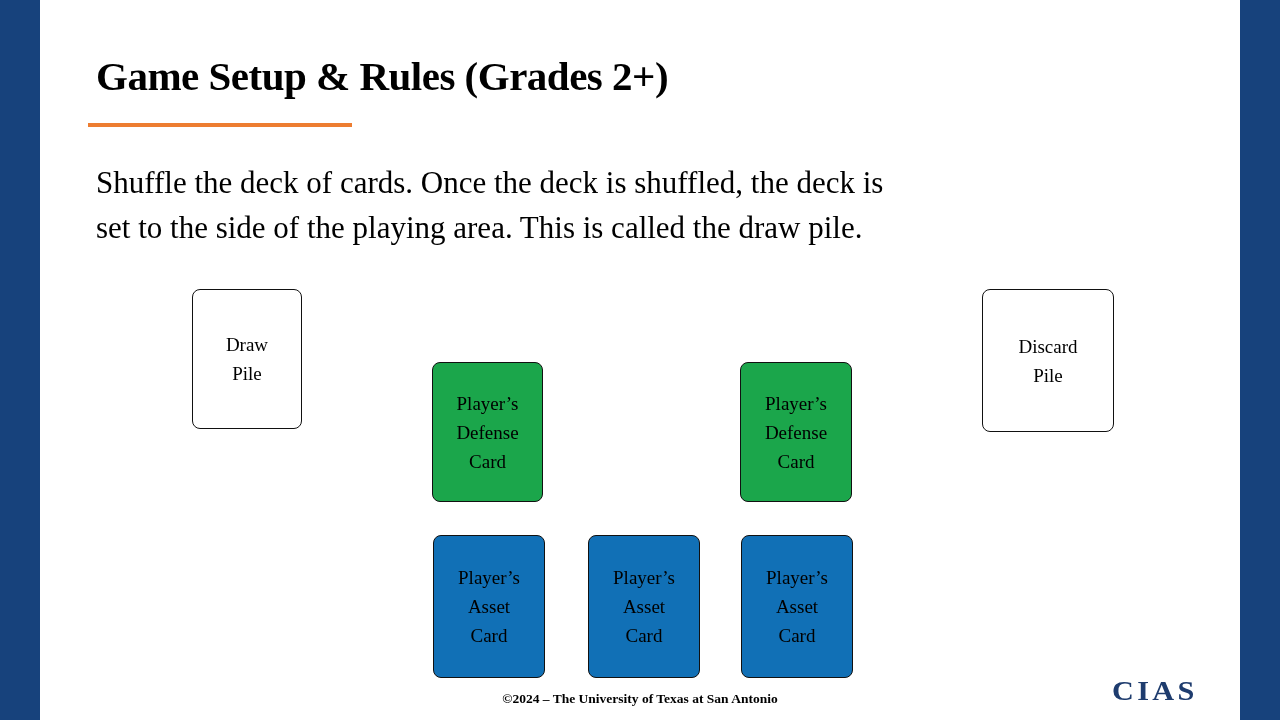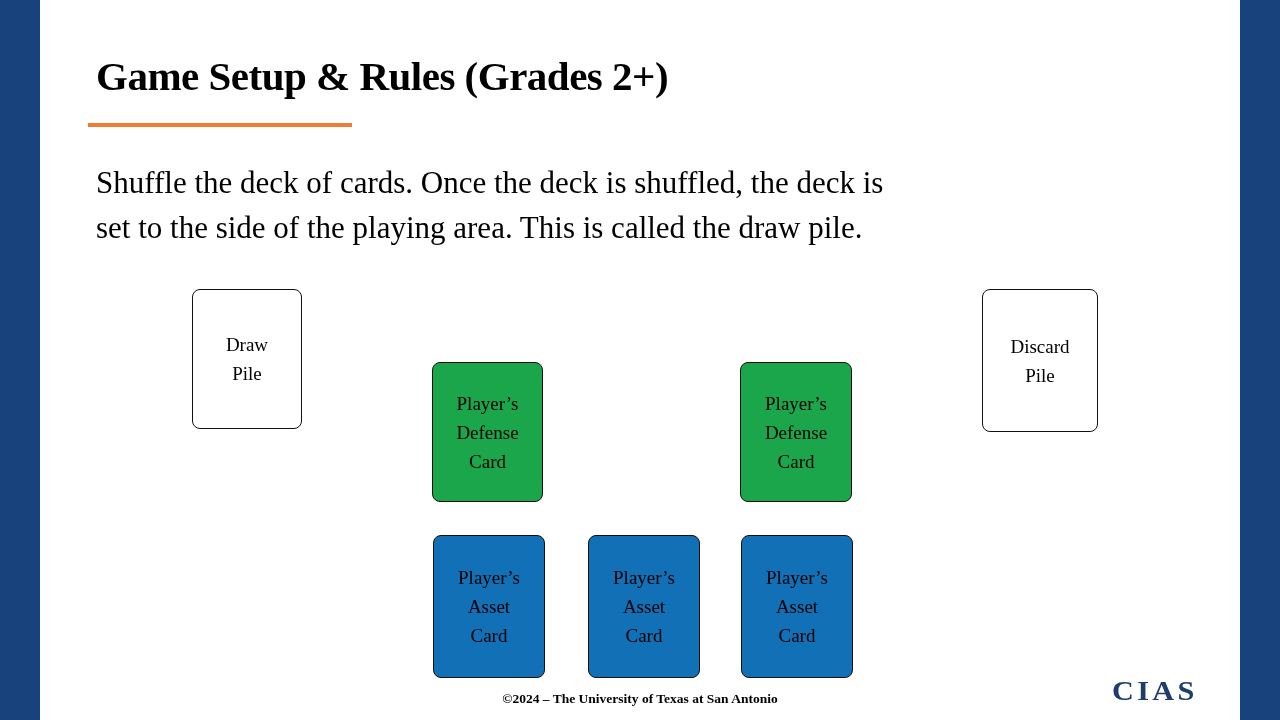--- a/index.html
+++ b/index.html
@@ -68,21 +68,21 @@
     color: #000000;
     white-space: pre-line;
   }
 
   .card-draw     { left: 192px; top: 289px; width: 110px; height: 140px; }
   .card-defense1 { left: 432px; top: 362px; width: 111px; height: 140px; }
   .card-defense2 { left: 740px; top: 362px; width: 112px; height: 140px; }
   .card-asset1   { left: 433px; top: 535px; width: 112px; height: 143px; }
   .card-asset2   { left: 588px; top: 535px; width: 112px; height: 143px; }
   .card-asset3   { left: 741px; top: 535px; width: 112px; height: 143px; }
-  .card-discard  { left: 982px; top: 289px; width: 116px; height: 143px; }
+  .card-discard  { left: 982px; top: 289px; width: 132px; height: 143px; }
 
   .footer-text {
     position: absolute;
     left: 0;
     right: 0;
     top: 691px;
     text-align: center;
     font-size: 13.5px;
     font-weight: 600;
     color: #000000;

